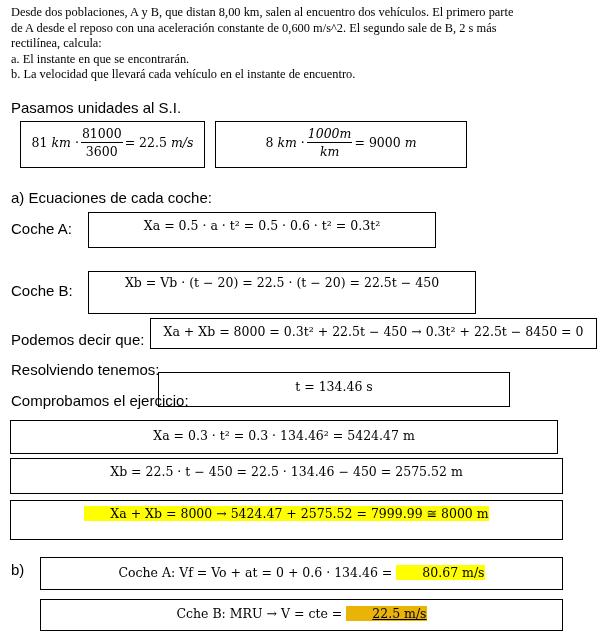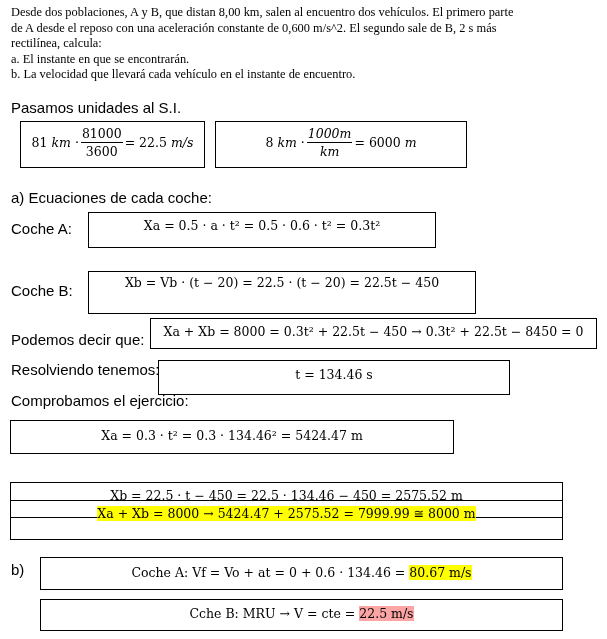--- a/index.html
+++ b/index.html
@@ -6,21 +6,21 @@
   body { width: 607px; height: 639px; position: relative; overflow: hidden; color: #000; }
   .serif { font-family: "Liberation Serif", "DejaVu Serif", serif; font-size: 12.4px; line-height: 15.5px; }
   .sans { font-family: "Liberation Sans", "DejaVu Sans", sans-serif; font-size: 15px; }
   .abs { position: absolute; }
   .problem { left: 11px; top: 5px; width: 590px; }
   .problem div { white-space: nowrap; }
   .label { white-space: nowrap; }
   .box { position: absolute; border: 1.3px solid #000; box-sizing: border-box; }
   .eq { position: absolute; left: 0; right: 0; text-align: center; font-family: "DejaVu Serif", "Liberation Serif", serif; font-size: 12.5px; white-space: nowrap; }
   .eq i { font-style: italic; }
-  .hl { background: #ffff00; }
+  .hl { background: #ffff00; padding-left: 26px; }
   .frac { display: inline-block; vertical-align: middle; text-align: center; margin: 0 2px; }
   .frac .num { display: block; border-bottom: 1px solid #000; padding: 0 1px 1px 1px; line-height: 15px; }
   .frac .den { display: block; line-height: 16px; padding-top: 1px; }
 </style>
 </head>
 <body>
 
 <div class="abs problem serif">
   <div>Desde dos poblaciones, A y B, que distan 8,00 km, salen al encuentro dos vehículos. El primero parte</div>
   <div>de A desde el reposo con una aceleración constante de 0,600 m/s^2. El segundo sale de B, 2 s más</div>
@@ -35,21 +35,21 @@
   <div class="eq" style="top:4px;">
     <span>81</span>
     <i>km</i> ·<span class="frac"><span class="num">81000</span><span class="den">3600</span></span><span>= 22.5</span>
     <i>m/s</i>
   </div>
 </div>
 
 <div class="box" style="left:215px; top:121px; width:252px; height:47px;">
   <div class="eq" style="top:4px;">
     <span>8</span>
-    <i>km</i> ·<span class="frac"><i class="num">1000m</i><i class="den">km</i></span><span>= 6000</span>
+    <i>km</i> ·<span class="frac"><i class="num">1000m</i><i class="den">km</i></span><span>= 9000</span>
     <i>m</i>
   </div>
 </div>
 
 <div class="abs sans label" style="left:11px; top:189px;">a) Ecuaciones de cada coche:</div>
 
 <div class="abs sans label" style="left:11px; top:220px;">Coche A:</div>
 <div class="box" style="left:88px; top:212px; width:348px; height:36px;">
   <div class="eq" style="top:5px;">Xa = 0.5 · a · t² = 0.5 · 0.6 · t² = 0.3t²</div>
 </div>
@@ -58,37 +58,37 @@
 <div class="box" style="left:88px; top:271px; width:388px; height:43px;">
   <div class="eq" style="top:3px;">Xb = Vb · (t − 20) = 22.5 · (t − 20) = 22.5t − 450</div>
 </div>
 
 <div class="abs sans label" style="left:11px; top:331px;">Podemos decir que:</div>
 <div class="box" style="left:150px; top:318px; width:447px; height:31px;">
   <div class="eq" style="top:5px;">Xa + Xb = 8000 = 0.3t² + 22.5t − 450 → 0.3t² + 22.5t − 8450 = 0</div>
 </div>
 
 <div class="abs sans label" style="left:11px; top:361px;">Resolviendo tenemos:</div>
-<div class="box" style="left:158px; top:360px; width:352px; height:35px;">
+<div class="box" style="left:158px; top:372px; width:352px; height:35px;">
   <div class="eq" style="top:6px;">t = 134.46 s</div>
 </div>
 
 <div class="abs sans label" style="left:11px; top:392px;">Comprobamos el ejercicio:</div>
 
-<div class="box" style="left:10px; top:420px; width:444px; height:34px;">
+<div class="box" style="left:10px; top:420px; width:548px; height:34px;">
   <div class="eq" style="top:7px;">Xa = 0.3 · t² = 0.3 · 134.46² = 5424.47 m</div>
 </div>
-<div class="box" style="left:10px; top:458px; width:553px; height:36px;margin-top:24px;">
+<div class="box" style="left:10px; top:458px; width:553px; height:36px;">
   <div class="eq" style="top:5px;">Xb = 22.5 · t − 450 = 22.5 · 134.46 − 450 = 2575.52 m</div>
 </div>
 <div class="box" style="left:10px; top:500px; width:553px; height:40px;">
   <div class="eq" style="top:5px;"><span class="hl" style="background: rgb(255, 255, 0);">Xa + Xb = 8000 → 5424.47 + 2575.52 = 7999.99 ≅ 8000 m</span></div>
 </div>
 
 <div class="abs sans label" style="left:11px; top:561px;">b)</div>
 
 <div class="box" style="left:40px; top:557px; width:523px; height:33px;">
   <div class="eq" style="top:7px;"><span>Coche A: Vf = Vo + at = 0 + 0.6 · 134.46 = </span><span class="hl" style="background: rgb(255, 255, 0);">80.67 m/s</span></div>
 </div>
 
 <div class="box" style="left:40px; top:599px; width:523px; height:32px;">
-  <div class="eq" style="top:6px;"><span>Cche B: MRU → V = cte = </span><span class="hl" style="background: #fca5a5;">22.5 m/s</span></div>
+  <div class="eq" style="top:6px;"><span>Cche B: MRU → V = cte = </span><span class="hl" style="background: #eab308; text-decoration: underline;">22.5 m/s</span></div>
 </div>
 
 </body></html>

